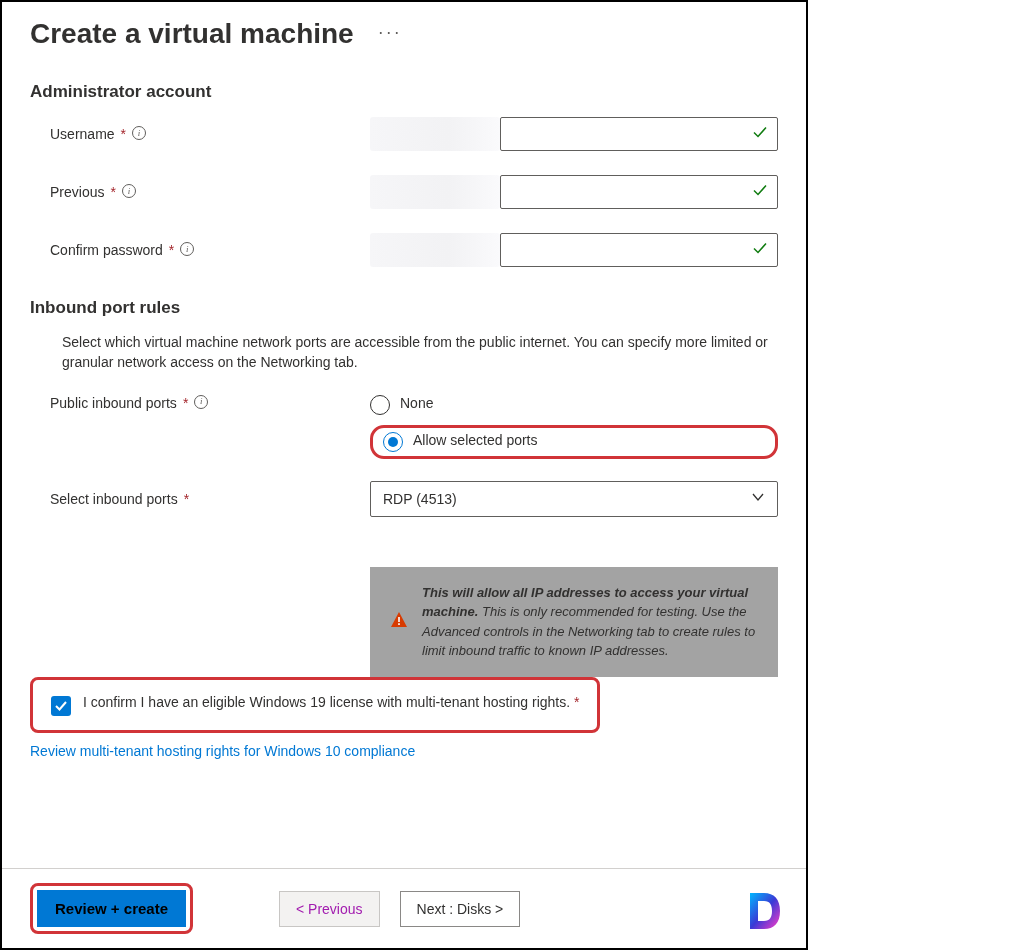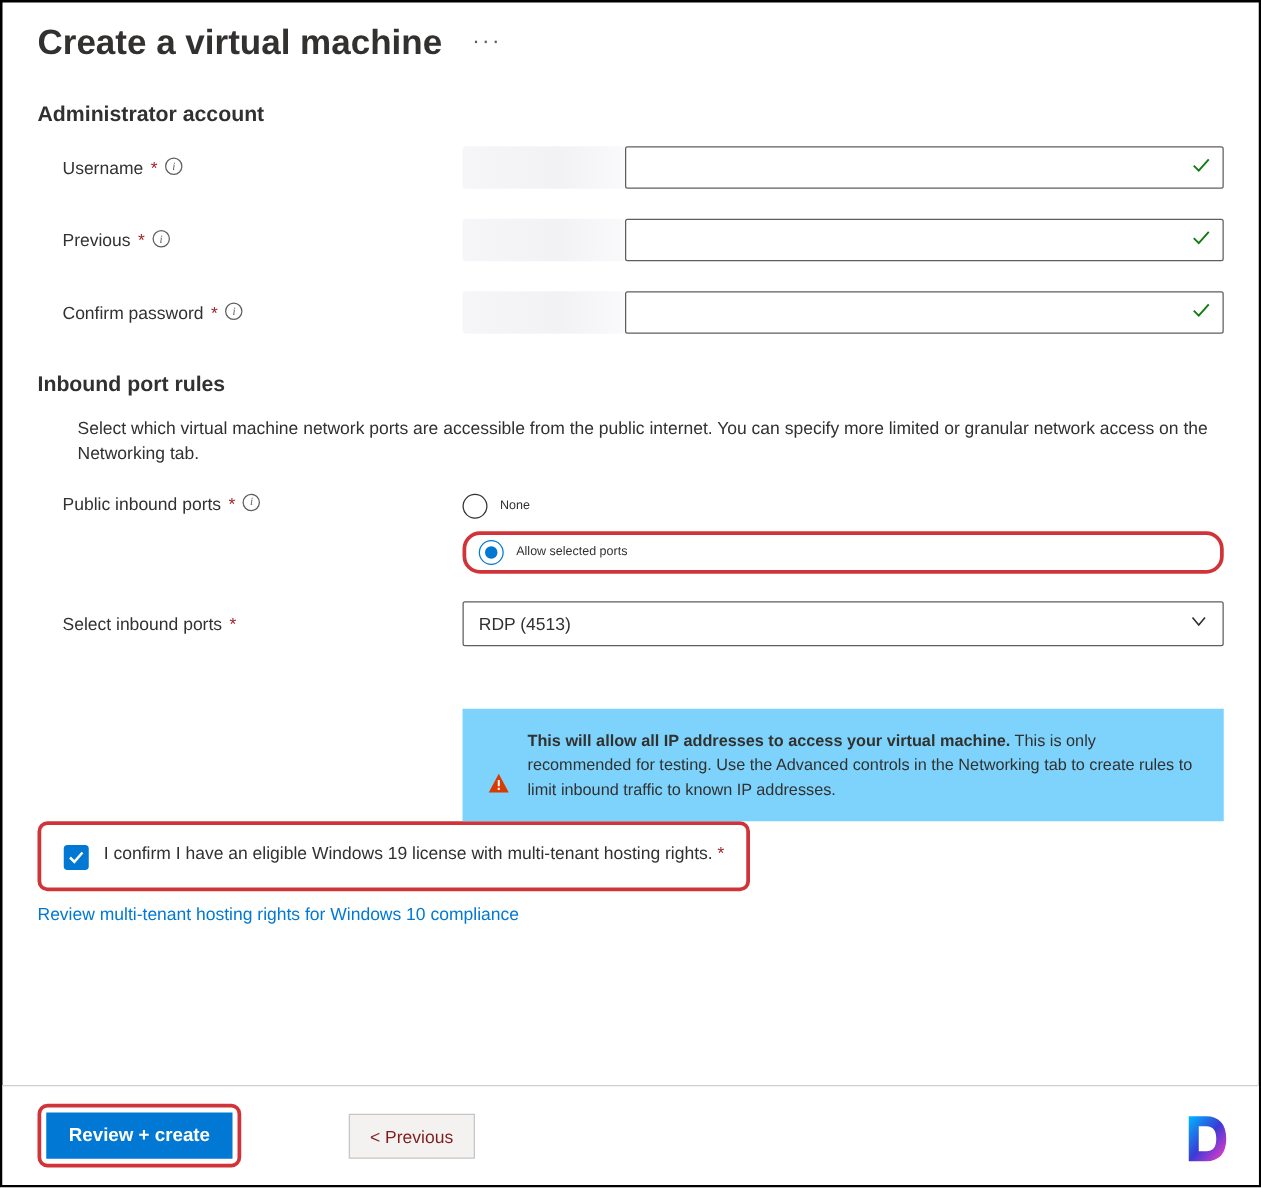--- a/index.html
+++ b/index.html
@@ -4,21 +4,21 @@
 <style>
   * { box-sizing: border-box; }
   body {
     margin: 0;
     font-family: "Segoe UI", Arial, sans-serif;
     font-size: 14px;
     color: #323130;
     background: #fff;
   }
   .frame {
-    width: 1009px;
+    width: 808px;
     height: 950px;
     border: 2px solid #000;
     position: relative;
     padding: 16px 28px 0 28px;
   }
   .page-title-row {
     display: flex;
     align-items: center;
     gap: 24px;
     margin-bottom: 32px;
@@ -111,23 +111,22 @@
     color: #107c10;
     z-index: 2;
   }
   .radio-group {
     display: flex;
     flex-direction: column;
     gap: 10px;
   }
   .radio-item {
     display: flex;
-    align-items: center;
     gap: 10px;
-    font-size: 10px;
+    font-size: 14px;
   }
   .radio-outer {
     width: 20px; height: 20px;
     border: 1px solid #323130;
     border-radius: 50%;
     display: flex;
     align-items: center;
     justify-content: center;
     background: #fff;
   }
@@ -154,29 +153,30 @@
     align-items: center;
     justify-content: space-between;
     padding: 0 12px;
     background: #fff;
     cursor: pointer;
   }
   .chevron-down {
     display: inline-block;
   }
   .warning-box {
-    background: #7dd3fc;
+    background: #a3a3a3;
     padding: 16px 20px;
     display: flex;
     gap: 14px;
-    align-items: flex-end;
+    align-items: center;
     font-size: 13px;
     line-height: 1.5;
     color: #323130;
     margin-top: 28px;
+    font-style: italic;
   }
   .warn-icon {
     flex: 0 0 auto;
     margin-top: 2px;
   }
   .warning-bold { font-weight: 700; }
   .licensing-row {
     display: flex;
     align-items: flex-start;
     gap: 12px;
@@ -211,21 +211,21 @@
     left: 0; right: 0; bottom: 0;
     border-top: 1px solid #d2d0ce;
     padding: 14px 28px;
     display: flex;
     align-items: center;
     gap: 20px;
     background: #fff;
   }
   .btn-primary {
     background: #0078d4;
-    color: #ffffff;
+    color: #000000;
     border: none;
     font-size: 15px;
     font-weight: 600;
     padding: 10px 18px;
     cursor: pointer;
   }
   .btn-primary-highlight {
     border: 3px solid #d13438;
     border-radius: 8px;
     padding: 4px;
@@ -233,21 +233,21 @@
   }
   .btn-secondary {
     background: #fff;
     border: 1px solid #8a8886;
     color: #323130;
     font-size: 14px;
     padding: 9px 16px;
     cursor: pointer;
   }
   .btn-secondary.disabled {
-    color: #7f1d1d;
+    color: #a21caf;
     border-color: #c8c6c4;
     background: #f3f2f1;
     cursor: default;
   }
   .footer-gap { width: 46px; }
   .logo {
     position: absolute;
     right: 18px;
     bottom: 12px;
   }
@@ -405,20 +405,21 @@
     <span class="link">Review multi-tenant hosting rights for Windows 10 compliance</span>
   </div>
 
   
   <div class="footer">
     <span class="btn-primary-highlight">
       <button class="btn-primary">Review + create</button>
     </span>
     <span class="footer-gap"></span>
     <button class="btn-secondary disabled">&lt; Previous</button>
+    <button class="btn-secondary">Next : Disks &gt;</button>
 
     <span class="logo">
       <svg width="44" height="44" viewBox="0 0 44 44">
         <defs>
           <linearGradient id="g1" x1="0" y1="0" x2="1" y2="1">
             <stop offset="0%" stop-color="#00b7ff"></stop>
             <stop offset="50%" stop-color="#3a3ad6"></stop>
             <stop offset="100%" stop-color="#ff3cc7"></stop>
           </linearGradient>
         </defs>

